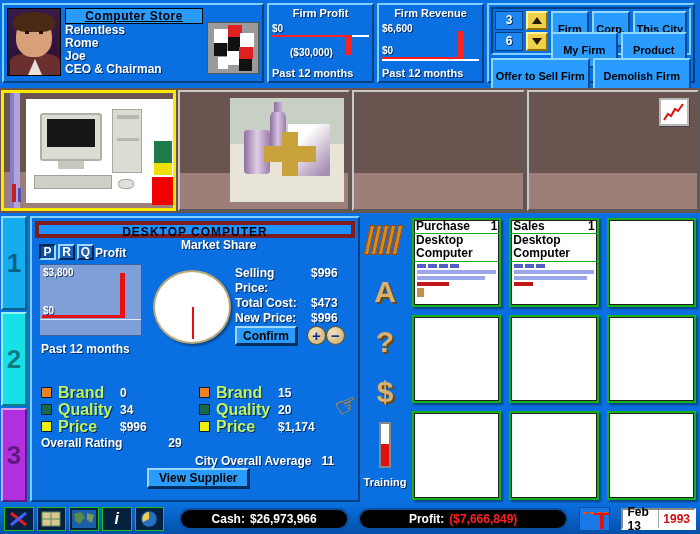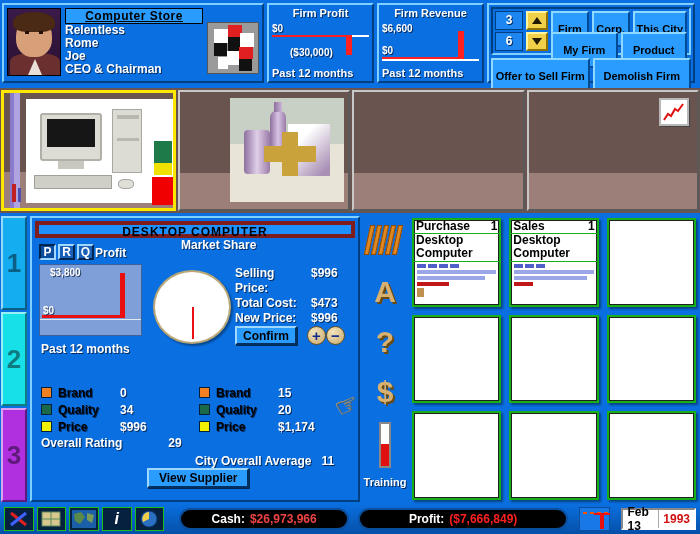--- a/index.html
+++ b/index.html
@@ -241,21 +241,21 @@
     background: radial-gradient(circle at 35% 30%, #f2e4bc, #c9a96a);
     border: 1px solid #6a5020;
     display: flex; align-items: center; justify-content: center;
     color: #102a8a; font-size: 15px; font-weight: bold; line-height: 1;
   }
   .stats { position: absolute; left: 4px; top: 146px; width: 320px; }
   .scol { position: absolute; top: 0; }
   .srow { display: flex; align-items: center; gap: 6px; height: 17px; }
   .sw { width: 11px; height: 11px; border: 1px solid #00203f; }
   .sw.orange { background: #f08020; } .sw.green { background: #1a6a4a; } .sw.yellow { background: #f0f000; }
-  .sname { width: 56px; color: #000000; font-size: 12px; font-weight: bold; text-shadow: 1px 1px 0 #00295c; }
+  .sname { width: 56px; color: #bef264; font-size: 16px; font-weight: bold; text-shadow: 1px 1px 0 #00295c; }
   .sval { color: #fff; font-size: 12px; font-weight: bold; text-shadow: 1px 1px 0 #00295c; }
   .overall { position: absolute; top: 52px; display: flex; gap: 10px; }
   .viewsup {
     position: absolute; left: 112px; top: 230px; height: 20px; padding: 0 10px;
     background: #2a9cff; border: 2px solid;
     border-color: #9fd8ff #003060 #003060 #9fd8ff;
     color: #000; font-size: 12px; font-weight: bold;
     display: flex; align-items: center; box-shadow: 1px 1px 0 #002a55;
   }
   .hand { position: absolute; left: 300px; top: 152px; font-size: 26px; color: #c8a060;
@@ -307,21 +307,21 @@
   .bico {
     width: 34px; height: 24px; background: #06203f; border: 1px solid #18c018;
     display: flex; align-items: center; justify-content: center;
     color: #fff; font-size: 15px; font-weight: bold;
   }
   .readout {
     height: 22px; background: #000; border-radius: 11px; border: 2px solid #0a4f9e;
     display: flex; align-items: center; justify-content: center; padding: 0 14px;
     font-size: 12px; font-weight: bold; color: #fff; gap: 5px;
   }
-  .green { color: #ef4444; } .red { color: #ff2020; }
+  .green { color: #ffffff; } .red { color: #ff2020; }
   .minigraph { width: 36px; height: 24px; background: #1878e8; border: 1px solid #0a4f9e; position: relative; }
   .minigraph .dash { position: absolute; left: 3px; top: 4px; width: 26px; height: 2px;
      background: repeating-linear-gradient(90deg,#ff5000 0 4px, transparent 4px 7px); }
   .minigraph .vbar { position: absolute; left: 20px; top: 5px; width: 4px; height: 16px; background: #e81010; }
   .minigraph .hbar { position: absolute; left: 14px; top: 5px; width: 16px; height: 2px; background: #e81010; }
   .datebox { display: flex; background: #fff; border: 2px solid; border-color: #888 #fff #fff #888; height: 22px; }
   .datebox span { display: flex; align-items: center; padding: 0 4px;
      font-size: 12px; font-weight: bold; color: #000; }
   .datebox .yr { color: #d01010; border-left: 1px solid #aaa; }
 </style>
@@ -467,21 +467,21 @@
 
       <div class="prq">
         <b class="on">P</b>
         <b>R</b>
         <b>Q</b>
       </div>
       <div class="lbl" style="left:60px; top:8px;">Profit</div>
       <div class="lbl" style="left:118px; top:0;padding-left:28px;">Market Share</div>
 
       <div class="profitbox">
-        <div class="pb-t" style="left:10px;top:2px;">$3,800</div>
+        <div class="pb-t" style="left:3px;top:2px;">$3,800</div>
         <div class="pb-line" style="top:54px;"></div>
         <div class="pb-red-h" style="left:2px; top:50px; width:80px;"></div>
         <div class="pb-red-v" style="left:80px; top:8px; height:45px;"></div>
         <div class="pb-t" style="left:3px;top:40px;">$0</div>
       </div>
       <div class="lbl" style="left:6px; top:104px;">Past 12 months</div>
 
       <div class="pie">
         <div class="needle"></div>
       </div>

